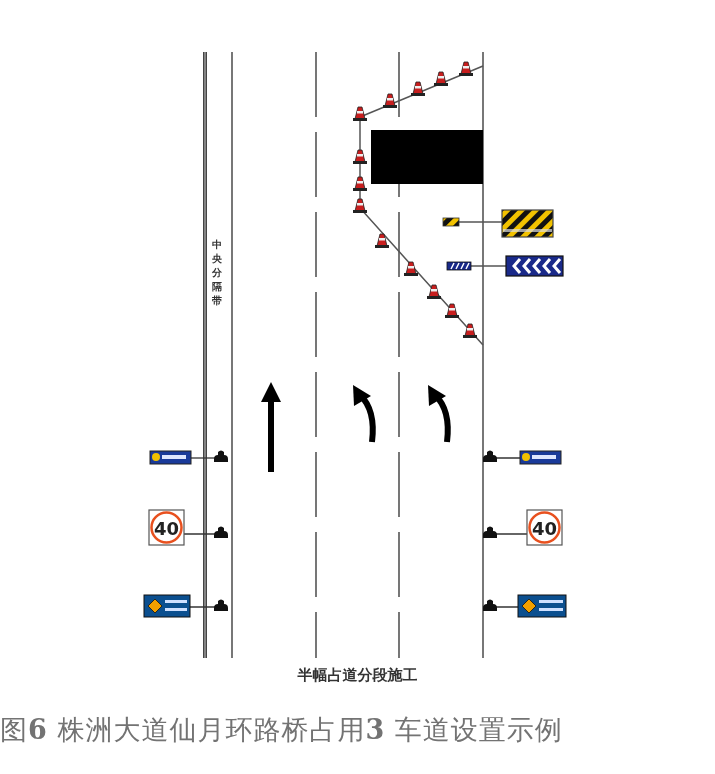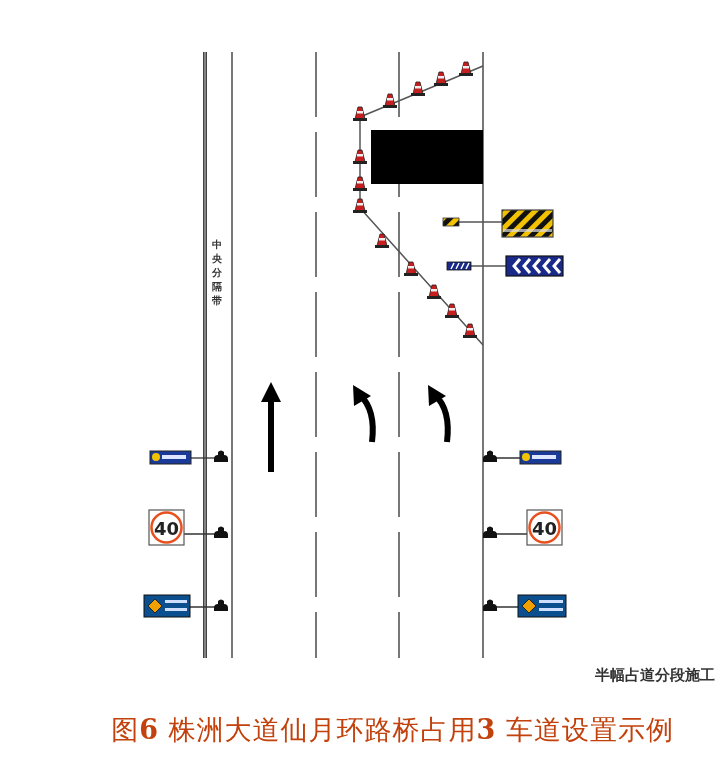--- a/index.html
+++ b/index.html
@@ -1,20 +1,20 @@
 <!DOCTYPE html>
 <html><head>
 <meta charset="utf-8">
 <style>
   html, body { margin:0; padding:0; background:#ffffff; }
   body { width:715px; height:774px; position:relative; overflow:hidden; font-family:"DejaVu Sans", sans-serif; }
   #diagram { position:absolute; left:0; top:0; width:715px; height:774px; }
   .median-label { position:absolute; left:210px; top:238px; width:14px; font-size:10px; line-height:14px; color:#333; font-weight:bold; text-align:center; }
-  .sub-caption { position:absolute; left:0; width:715px; top:666px; text-align:right; font-size:15px; font-weight:bold; color:#333; letter-spacing:0px; }
-  .fig-caption { position:absolute; left:0; width:674px; top:712px; text-align:right; font-size:27px; color:#c2410c; font-family:"DejaVu Serif", serif; letter-spacing:1px; }
+  .sub-caption { position:absolute; left:0; width:715px; top:666px; text-align:center; font-size:15px; font-weight:bold; color:#333; letter-spacing:0px; }
+  .fig-caption { position:absolute; left:0; width:674px; top:712px; text-align:left; font-size:27px; color:#737373; font-family:"DejaVu Serif", serif; letter-spacing:1px; }
   .fig-caption b { font-weight:bold; }
 </style>
 </head>
 <body>
 
 <div id="diagram">
 <svg width="715" height="774" viewBox="0 0 715 774" xmlns="http://www.w3.org/2000/svg">
   <defs>
     <g id="cone">
       <polygon points="-5,4 5,4 2,-8 -2,-8" fill="#c81e1e" stroke="#222" stroke-width="0.8"></polygon>

